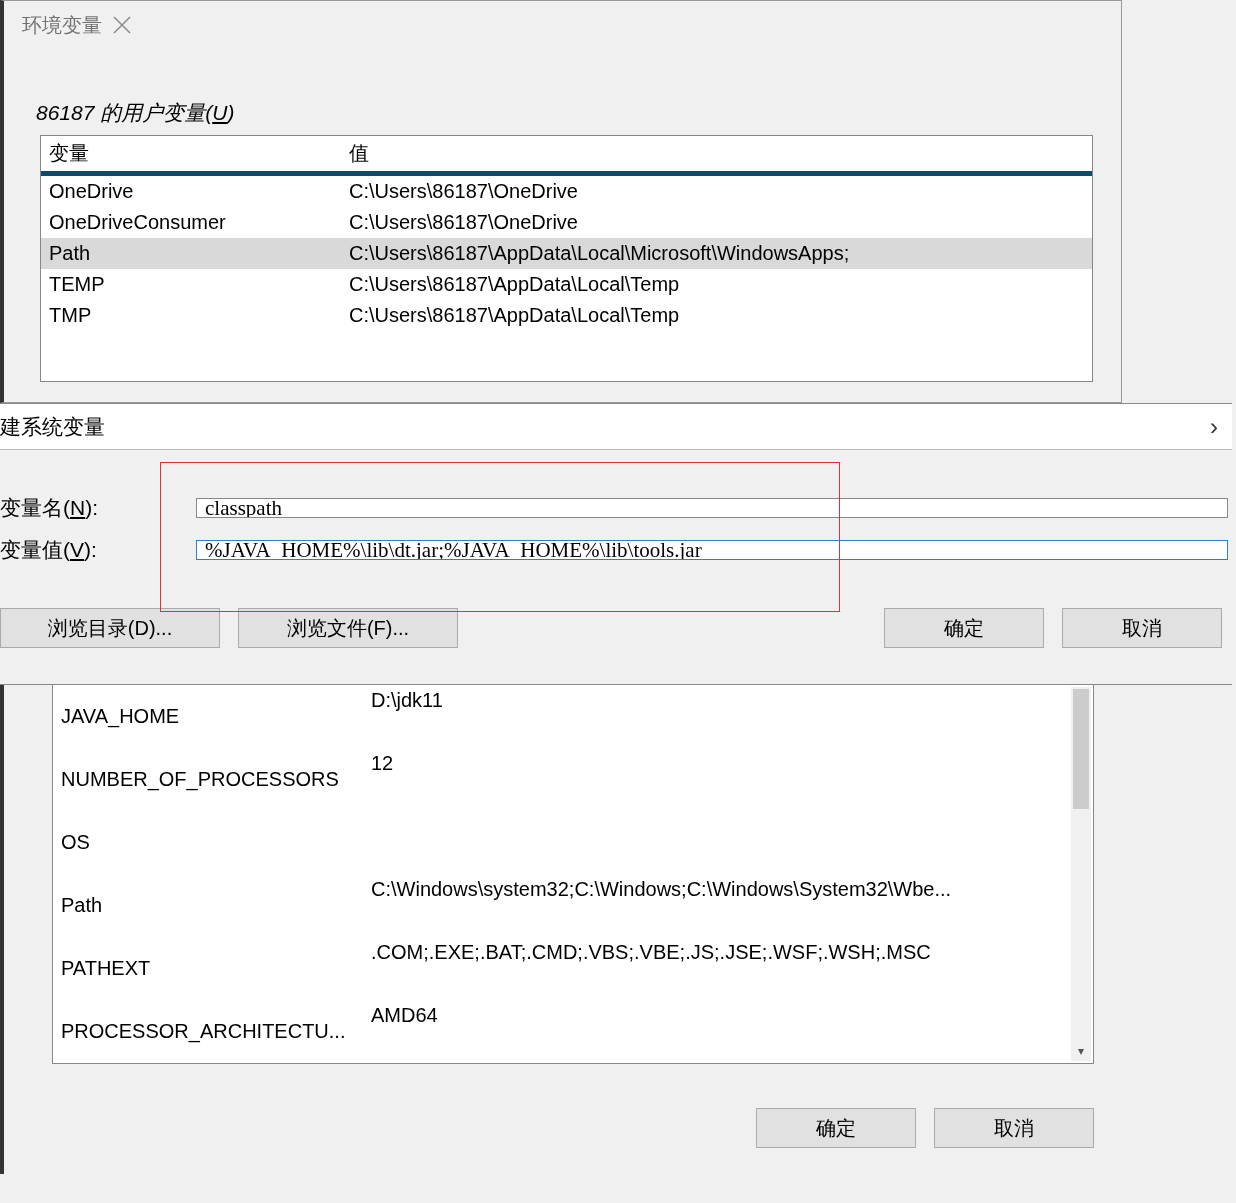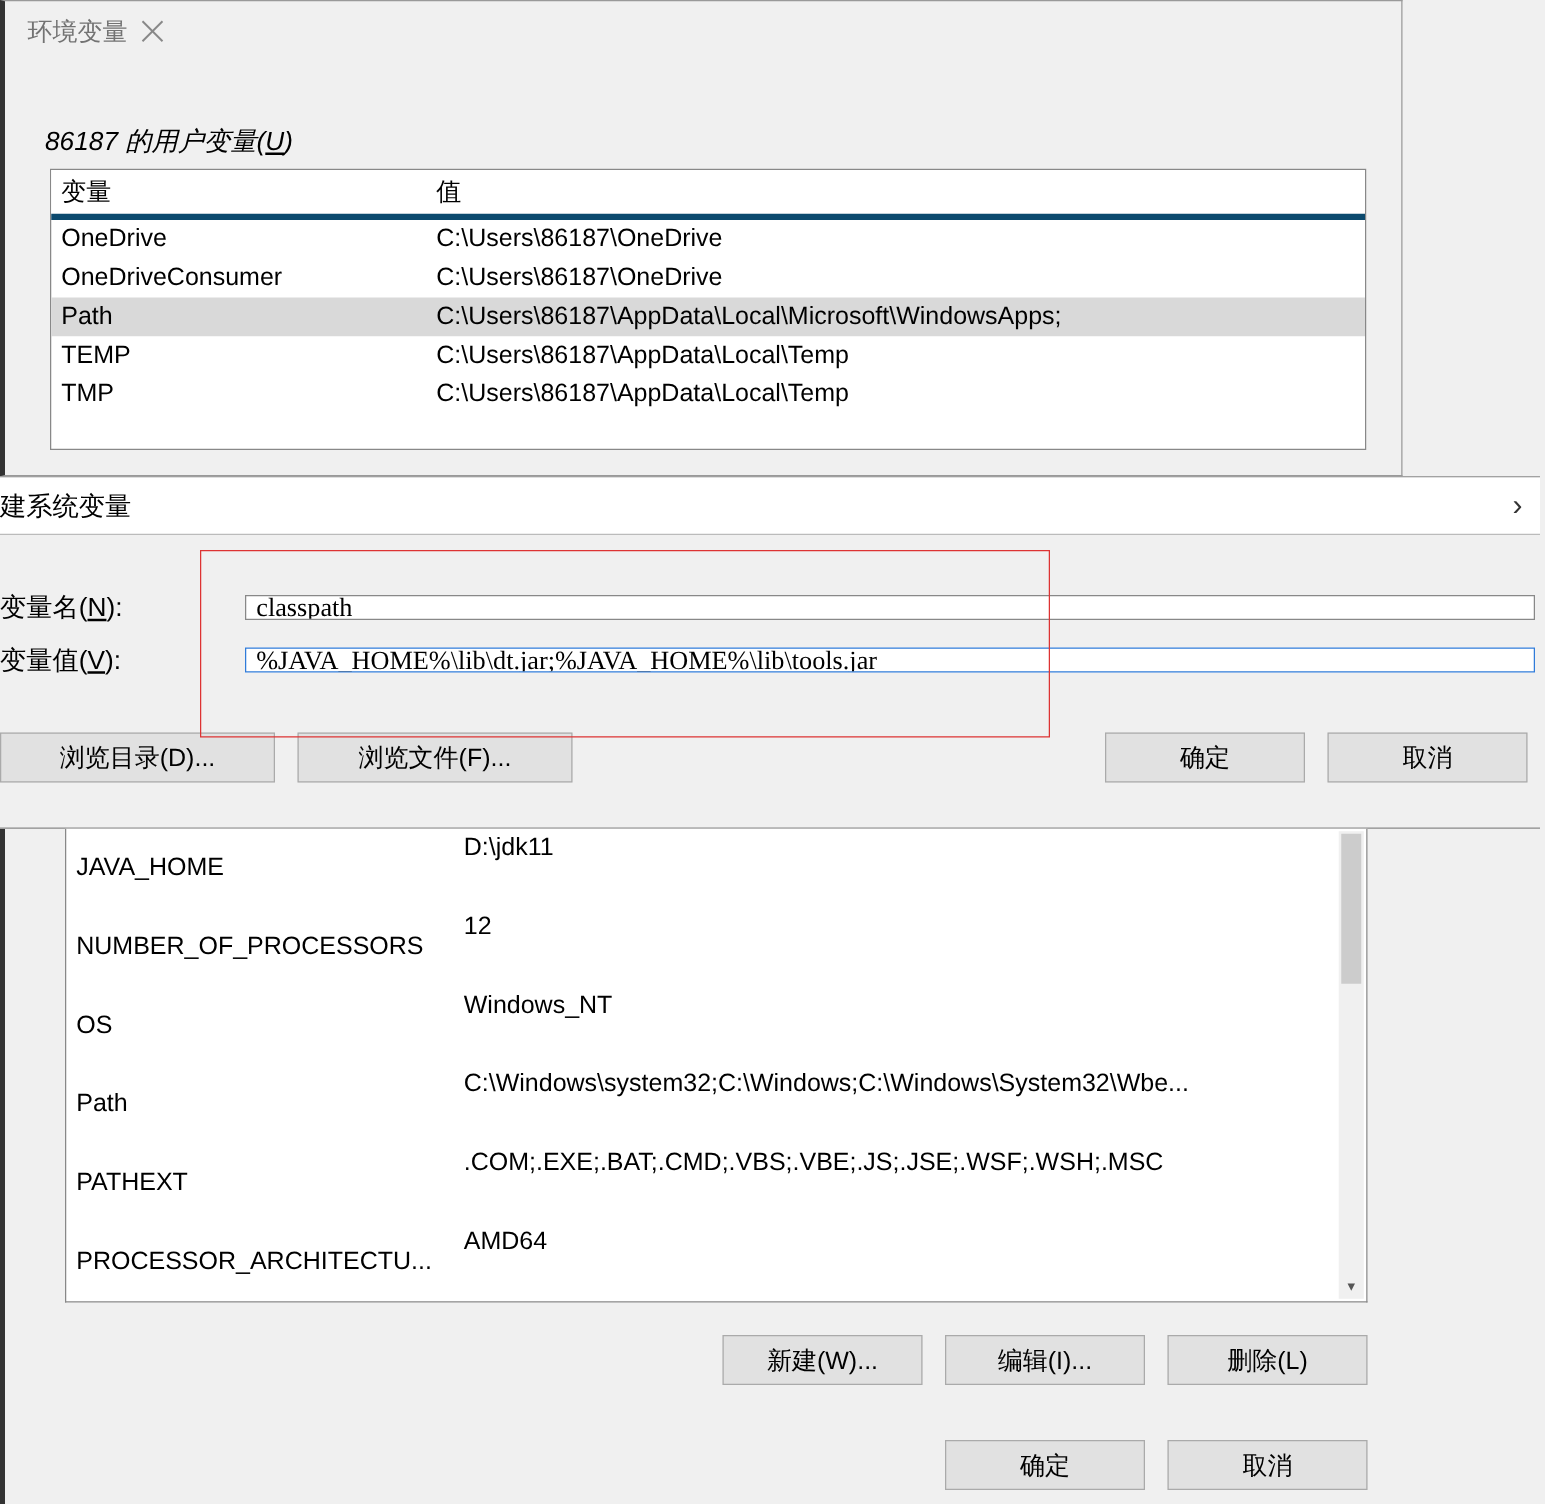--- a/index.html
+++ b/index.html
@@ -57,21 +57,21 @@
     padding: 4px 8px;
     font-size: 20px;
     white-space: nowrap;
     overflow: hidden;
     text-overflow: ellipsis;
   }
   .col-var { width: 300px; flex-shrink: 0; }
   .col-val { flex: 1; }
   .table-row { display: flex; }
   .table-row.selected { background: #d9d9d9; }
-  .table-body { padding-bottom: 28px; }
+  .table-body { padding-bottom: 50px; }
 
   
   .subdialog {
     background: #f0f0f0;
     border-top: 1px solid #888;
     border-bottom: 1px solid #888;
     width: 1236px;
     margin-left: -4px;
     position: relative;
     padding-bottom: 36px;
@@ -293,52 +293,40 @@
         <div class="table-row">
           <div class="sys-col-var">JAVA_HOME</div>
           <div class="sys-col-val">D:\jdk11</div>
         </div>
         <div class="table-row">
           <div class="sys-col-var">NUMBER_OF_PROCESSORS</div>
           <div class="sys-col-val">12</div>
         </div>
         <div class="table-row">
           <div class="sys-col-var">OS</div>
-          <div class="sys-col-val">Windows_NT</div>
         </div>
         <div class="table-row">
           <div class="sys-col-var">Path</div>
           <div class="sys-col-val">C:\Windows\system32;C:\Windows;C:\Windows\System32\Wbe...</div>
         </div>
         <div class="table-row">
           <div class="sys-col-var">PATHEXT</div>
           <div class="sys-col-val">.COM;.EXE;.BAT;.CMD;.VBS;.VBE;.JS;.JSE;.WSF;.WSH;.MSC</div>
         </div>
         <div class="table-row">
           <div class="sys-col-var">PROCESSOR_ARCHITECTU...</div>
           <div class="sys-col-val">AMD64</div>
         </div>
       </div>
     <div class="scrollbar">
       <div class="scroll-thumb"></div>
       <div class="scroll-arrow down">▾</div>
     </div>
   </div>
 
-  <div class="sys-buttons">
-    <button class="btn">
-      <span>新建(W)...</span>
-    </button>
-    <button class="btn">
-      <span>编辑(I)...</span>
-    </button>
-    <button class="btn">
-      <span>删除(L)</span>
-    </button>
-  </div>
 
   <div class="final-buttons">
     <button class="btn">
       <span>确定</span>
     </button>
     <button class="btn">
       <span>取消</span>
     </button>
   </div>
 </div>

